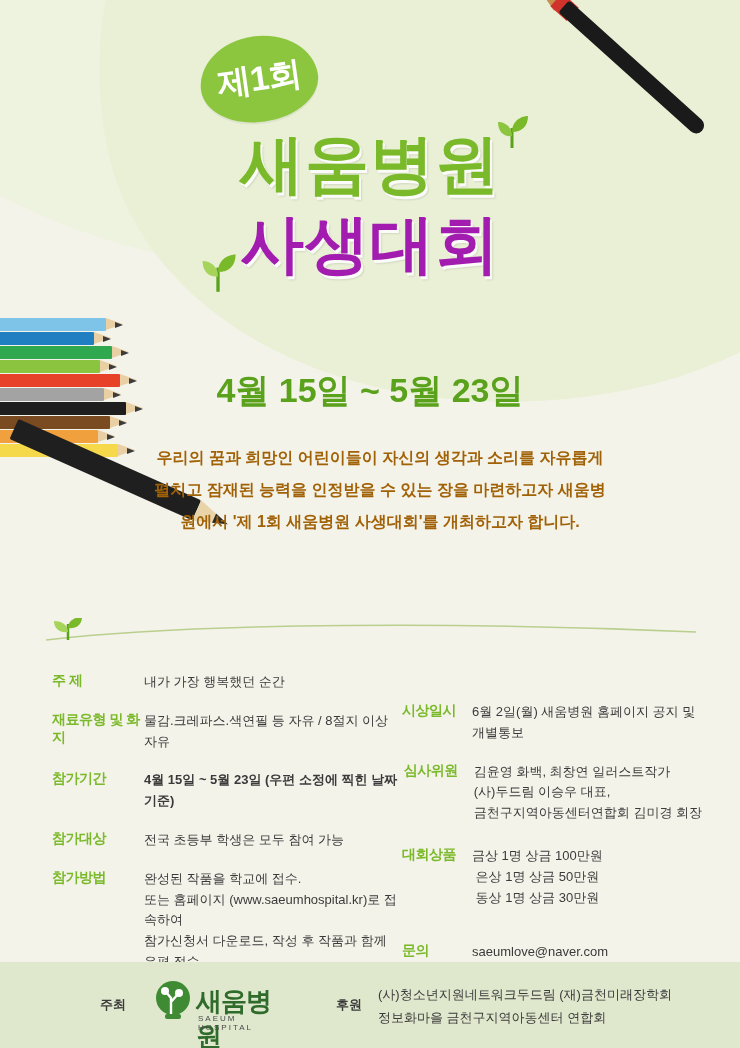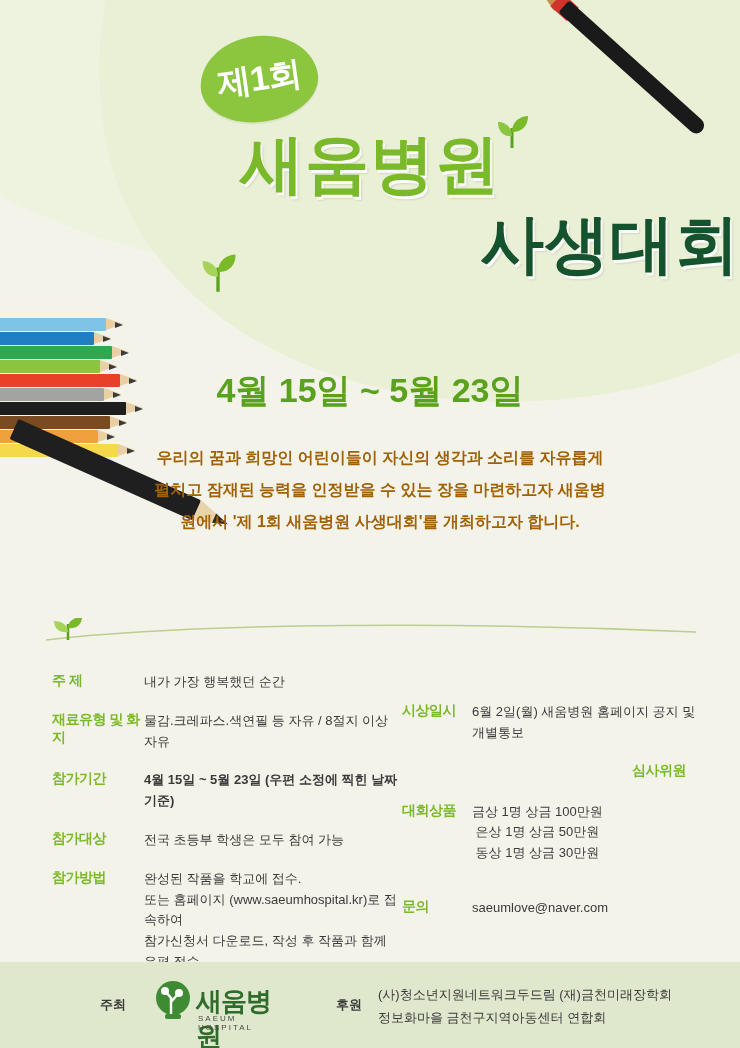--- a/index.html
+++ b/index.html
@@ -79,25 +79,24 @@
     font-weight: bold;
     color: #7ab929;
     letter-spacing: 1px;
     text-shadow: 2px 3px 0 rgba(255,255,255,0.9), 3px 4px 2px rgba(0,0,0,0.10);
     line-height: 1.15;
   }
   .title2 {
     margin-top: 6px;
     font-size: 64px;
     font-weight: bold;
-    color: #14532d;
+    color: #a21caf;
     letter-spacing: 1px;
     text-shadow: 2px 3px 0 rgba(255,255,255,0.9), 3px 4px 2px rgba(0,0,0,0.10);
     line-height: 1.15;
-    text-align: right;
   }
   .leaf-top {
     position: absolute;
     top: 112px;
     left: 492px;
     z-index: 7;
   }
   .leaf-mid {
     position: absolute;
     top: 250px;
@@ -464,20 +463,23 @@
       </div>
     </div>
 
     <div class="col-right">
       <div class="row">
         <div class="lbl">시상일시</div>
         <div class="val" style="white-space:pre-line;">6월 2일(월) 새움병원 홈페이지 공지 및 개별통보</div>
       </div>
       <div class="row" style="margin-bottom:22px;justify-content:flex-end;">
         <div class="lbl">심사위원</div>
+        <div class="val" style="white-space:pre-line;">김윤영 화백, 최창연 일러스트작가
+(사)두드림 이승우 대표,
+금천구지역아동센터연합회 김미경 회장</div>
       </div>
       <div class="row" style="margin-bottom:34px;">
         <div class="lbl">대회상품</div>
         <div class="val" style="white-space:pre-line;text-align:center;">금상 1명 상금 100만원
 은상 1명 상금 50만원
 동상 1명 상금 30만원</div>
       </div>
       <div class="row">
         <div class="lbl">문의</div>
         <div class="val" style="white-space:pre-line;">saeumlove@naver.com</div>

